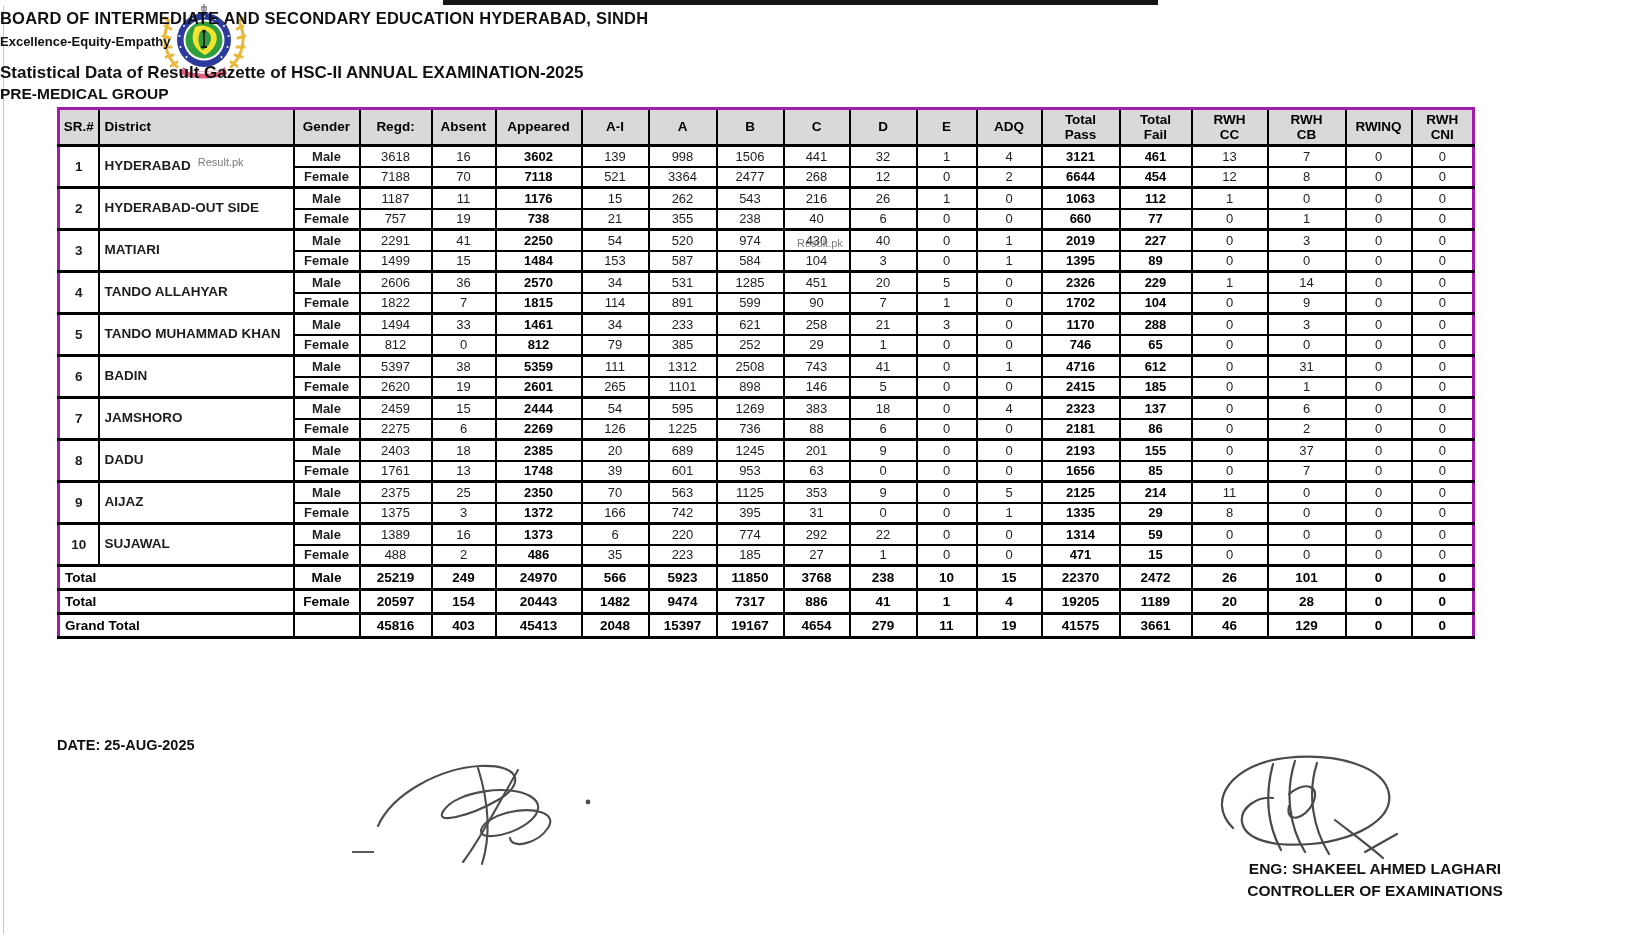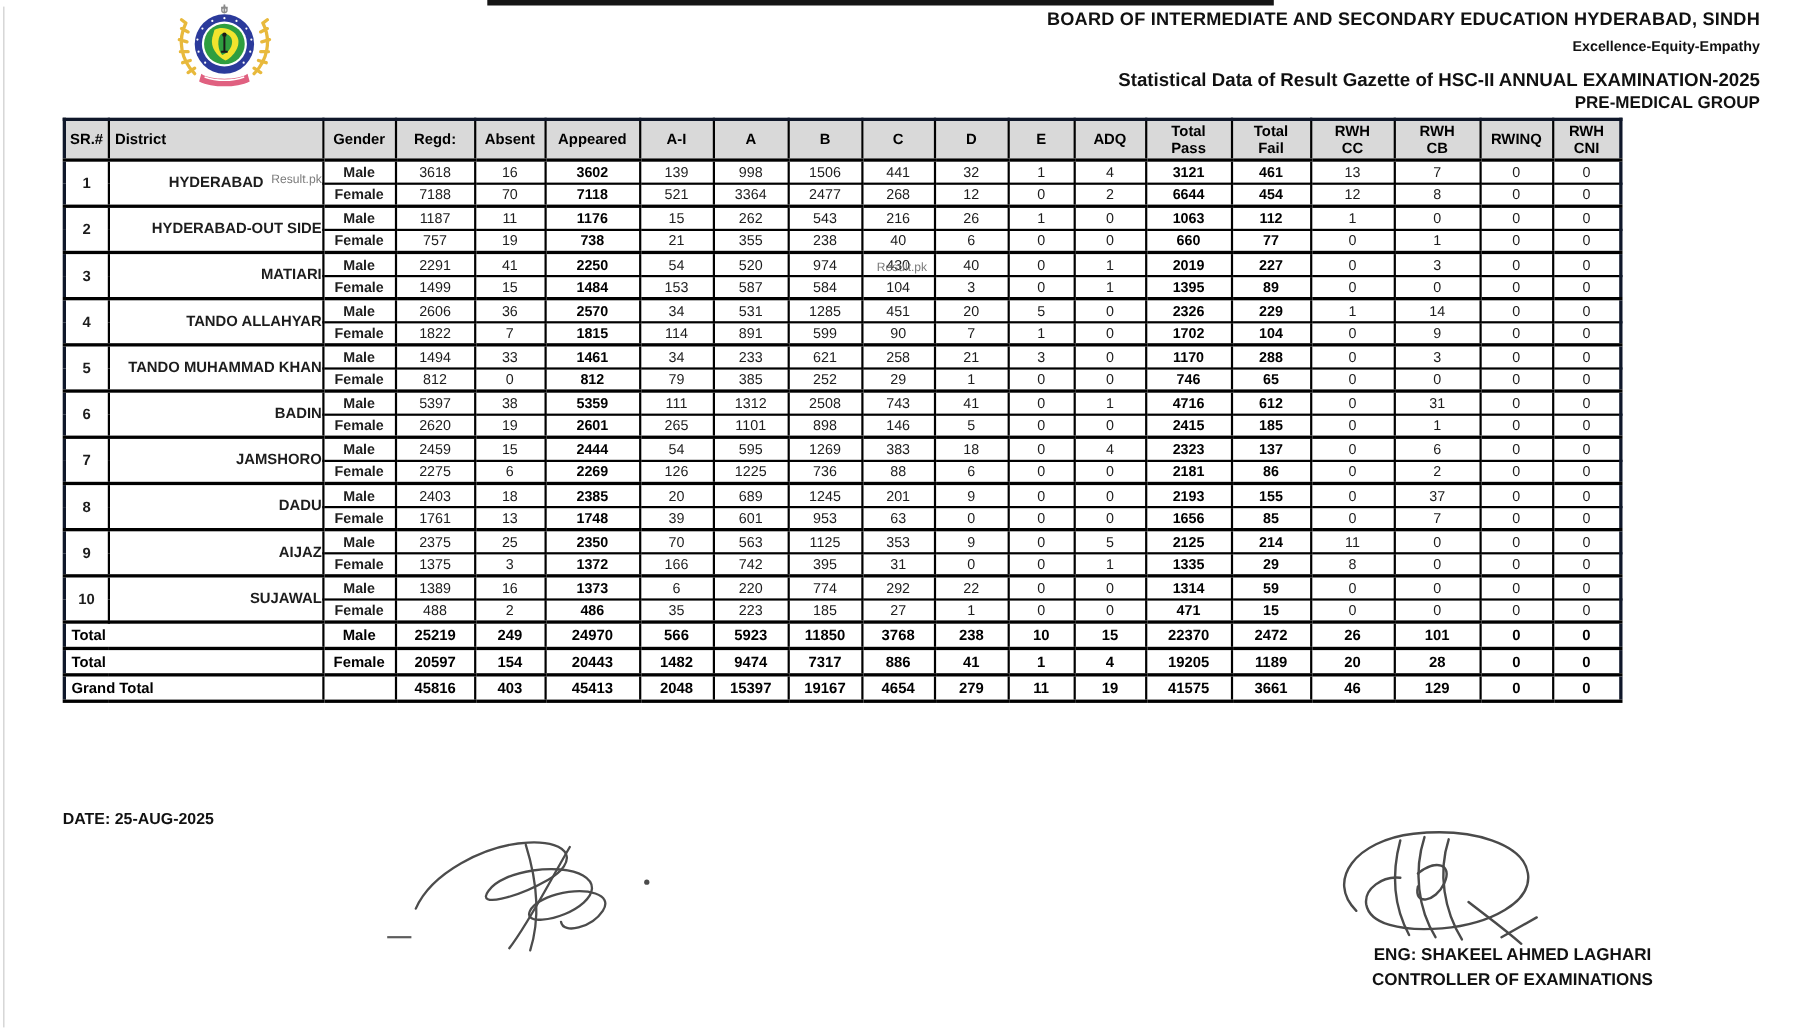--- a/index.html
+++ b/index.html
@@ -4,37 +4,37 @@
 <style>
   html,body{margin:0;padding:0;background:#ffffff;}
   body{font-family:"Liberation Sans", sans-serif; color:#111;}
   #page{position:relative;width:1634px;height:940px;background:#ffffff;overflow:hidden;}
 
   
   .top-strip{position:absolute;left:443px;top:0;width:715px;height:5px;background:#151515;}
   .left-edge{position:absolute;left:3px;top:6px;width:1px;height:928px;background:#c7c7c7;}
 
   
-  .title-block{position:absolute;left:0;top:0;width:1600px;text-align:right;}
+  .title-block{position:absolute;left:0;top:0;width:1600px;text-align:left;}
   .board-title{margin-top:9px;font-size:16.5px;font-weight:bold;letter-spacing:.2px;}
   .motto{margin-top:6px;font-size:13px;font-weight:bold;}
   .report-title{margin-top:14px;font-size:17px;font-weight:bold;}
   .group-title{margin-top:2px;font-size:15.5px;font-weight:bold;}
   .logo{position:absolute;left:153px;top:3px;width:102px;height:78px;}
 
   
-  table#stats{border-collapse:collapse;table-layout:fixed;position:absolute;left:57px;top:107px;width:1415px;border:3px solid #0f172a;}
+  table#stats{border-collapse:collapse;table-layout:fixed;position:absolute;left:57px;top:107px;width:1415px;border:3px solid #a21caf;}
   #stats th,#stats td{border:2px solid #000;padding:0;text-align:center;vertical-align:middle;overflow:hidden;}
   #stats thead tr{height:37px;}
   #stats thead th{background:#d9d9d9;font-weight:bold;font-size:13.5px;line-height:1.12;white-space:pre-line;color:#000;}
   #stats thead th.left{text-align:left;padding-left:5px;}
   #stats tbody tr{height:21px;}
   #stats tbody td{font-size:13px;color:#1d1d1d;}
   #stats td.sr{font-weight:bold;font-size:13.5px;}
-  #stats td.district{text-align:right;padding-left:5px;font-weight:bold;font-size:13.5px;line-height:1.05;}
+  #stats td.district{text-align:left;padding-left:5px;font-weight:bold;font-size:13.5px;line-height:1.05;}
   #stats td.gender{font-weight:bold;font-size:13px;}
   #stats td.num{font-weight:400;}
   #stats td.num.bold{font-weight:bold;color:#000;}
   #stats tr.group-start td{border-top-width:3px;}
   #stats tr.inner td{border-top-width:1px;}
   #stats tr.total-row{height:24px;}
   #stats tr.total-row td{font-weight:bold;border-top-width:3px;border-bottom-width:3px;font-size:13.5px;color:#000;}
   #stats td.total-label{text-align:left;padding-left:5px;}
   .wm-inline{font-weight:400;font-size:11px;color:#7b7b7b;margin-left:7px;position:relative;top:-4px;}
   .wm-float{position:absolute;left:797px;top:237px;font-size:11px;color:#7b7b7b;pointer-events:none;}

